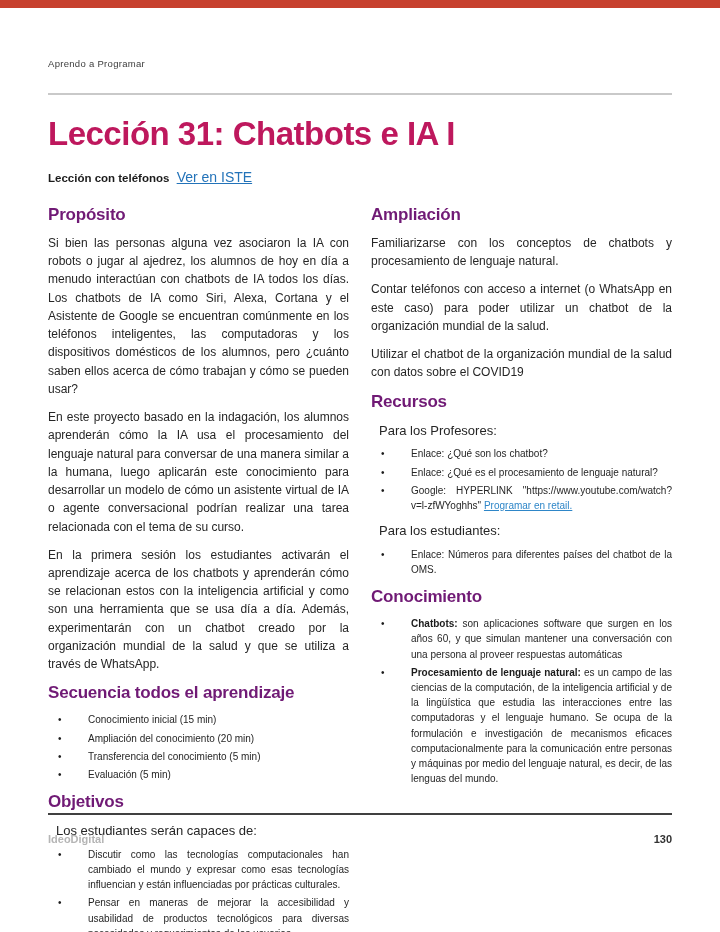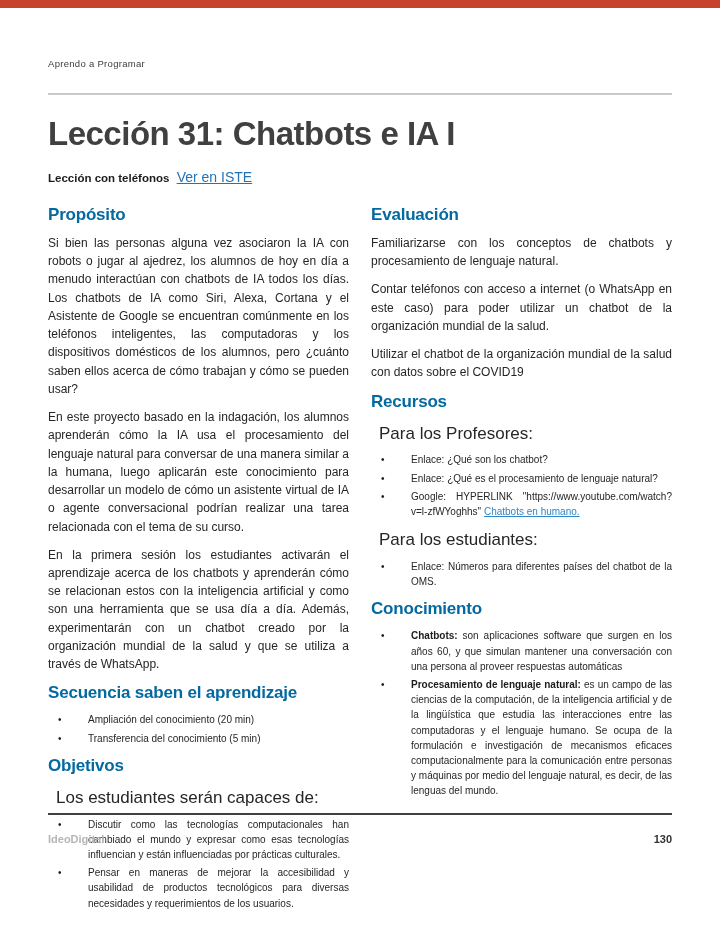--- a/index.html
+++ b/index.html
@@ -4,31 +4,31 @@
 <style>
   html,body{margin:0;padding:0;background:#ffffff;}
   body{
     width:720px;height:932px;position:relative;overflow:hidden;
     font-family:"Liberation Sans",sans-serif;color:#262626;
   }
   .accent-bar{position:absolute;top:0;left:0;width:720px;height:8px;background:#c7412e;}
   .content{position:absolute;top:8px;left:48px;width:624px;}
   .doc-label{margin-top:50px;font-size:9.5px;color:#3d3d3d;letter-spacing:.3px;}
   .header-rule{margin-top:24px;border-top:2px solid #c9c9c9;height:0;}
-  .page-title{margin-top:20px;font-size:33px;font-weight:bold;color:#404040;letter-spacing:-.5px;}
+  .page-title{margin-top:20px;font-size:33px;font-weight:bold;color:#be185d;letter-spacing:-.5px;}
   .subtitle{margin-top:16px;font-size:11.5px;}
   .subtitle .lead{font-weight:bold;color:#1c1c1c;}
   .subtitle .iste-link{font-size:14px;color:#2373b9;text-decoration:underline;cursor:pointer;margin-left:4px;}
   .cols{margin-top:10px;display:grid;grid-template-columns:1fr 1fr;column-gap:22px;}
-  h2{font-size:17px;font-weight:bold;color:#0369a1;margin:10px 0 9px 0;letter-spacing:-.2px;}
+  h2{font-size:17px;font-weight:bold;color:#701a75;margin:10px 0 9px 0;letter-spacing:-.2px;}
   p{font-size:12px;line-height:1.52;text-align:justify;margin:0 0 10px 0;}
   ul{margin:0 0 8px 0;padding:0;list-style:none;}
   li{position:relative;font-size:10px;line-height:1.52;text-align:justify;padding-left:40px;margin:0 0 3px 0;}
   li::before{content:"\2022";position:absolute;left:10px;top:0;color:#1c1c1c;}
-  .plain-label{font-size:17px;margin:0 0 6px 0;padding-left:8px;}
+  .plain-label{font-size:13px;margin:0 0 6px 0;padding-left:8px;}
   .term{font-weight:bold;color:#1c1c1c;}
   .res-link{color:#2e86c8;text-decoration:underline;cursor:pointer;}
   .url{overflow-wrap:anywhere;}
   .footer{position:absolute;left:48px;right:48px;top:813px;}
   .footer-rule{border-top:2px solid #404040;height:0;}
   .footer-row{display:flex;justify-content:space-between;align-items:center;margin-top:18px;}
   .footer-brand{font-size:11px;font-weight:bold;color:#b5b5b5;}
   .footer-page{font-size:11px;font-weight:bold;color:#333333;}
 </style>
 </head>
@@ -49,47 +49,49 @@
   </div>
 
   <div class="cols">
 
     <div>
       <h2>Propósito</h2>
       <p>Si bien las personas alguna vez asociaron la IA con robots o jugar al ajedrez, los alumnos de hoy en día a menudo interactúan con chatbots de IA todos los días. Los chatbots de IA como Siri, Alexa, Cortana y el Asistente de Google se encuentran comúnmente en los teléfonos inteligentes, las computadoras y los dispositivos domésticos de los alumnos, pero ¿cuánto saben ellos acerca de cómo trabajan y cómo se pueden usar?</p>
       <p>En este proyecto basado en la indagación, los alumnos aprenderán cómo la IA usa el procesamiento del lenguaje natural para conversar de una manera similar a la humana, luego aplicarán este conocimiento para desarrollar un modelo de cómo un asistente virtual de IA o agente conversacional podrían realizar una tarea relacionada con el tema de su curso.</p>
       <p>En la primera sesión los estudiantes activarán el aprendizaje acerca de los chatbots y aprenderán cómo se relacionan estos con la inteligencia artificial y como son una herramienta que se usa día a día. Además, experimentarán con un chatbot creado por la organización mundial de la salud y que se utiliza a través de WhatsApp.</p>
 
-      <h2>Secuencia saben el aprendizaje</h2>
+      <h2>Secuencia todos el aprendizaje</h2>
       <ul>
+        <li>Conocimiento inicial (15 min)</li>
         <li>Ampliación del conocimiento (20 min)</li>
         <li>Transferencia del conocimiento (5 min)</li>
+        <li>Evaluación (5 min)</li>
       </ul>
 
       <h2>Objetivos</h2>
       <p class="plain-label">Los estudiantes serán capaces de:</p>
       <ul>
         <li>Discutir como las tecnologías computacionales han cambiado el mundo y expresar como esas tecnologías influencian y están influenciadas por prácticas culturales.</li>
         <li>Pensar en maneras de mejorar la accesibilidad y usabilidad de productos tecnológicos para diversas necesidades y requerimientos de los usuarios.</li>
       </ul>
     </div>
 
     <div>
-      <h2>Evaluación</h2>
+      <h2>Ampliación</h2>
       <p>Familiarizarse con los conceptos de chatbots y procesamiento de lenguaje natural.</p>
       <p>Contar teléfonos con acceso a internet (o WhatsApp en este caso) para poder utilizar un chatbot de la organización mundial de la salud.</p>
       <p>Utilizar el chatbot de la organización mundial de la salud con datos sobre el COVID19</p>
 
       <h2>Recursos</h2>
       <p class="plain-label">Para los Profesores:</p>
       <ul>
         <li>Enlace: ¿Qué son los chatbot?</li>
         <li>Enlace: ¿Qué es el procesamiento de lenguaje natural?</li>
         <li>
-          <span class="url">Google:  HYPERLINK "https://www.youtube.com/watch?v=l-zfWYoghhs" </span><span class="res-link">Chatbots en humano.</span>
+          <span class="url">Google:  HYPERLINK "https://www.youtube.com/watch?v=l-zfWYoghhs" </span><span class="res-link">Programar en retail.</span>
         </li>
       </ul>
       <p class="plain-label">Para los estudiantes:</p>
       <ul>
         <li>Enlace: Números para diferentes países del chatbot de la OMS.</li>
       </ul>
 
       <h2>Conocimiento</h2>
       <ul>
         <li>

